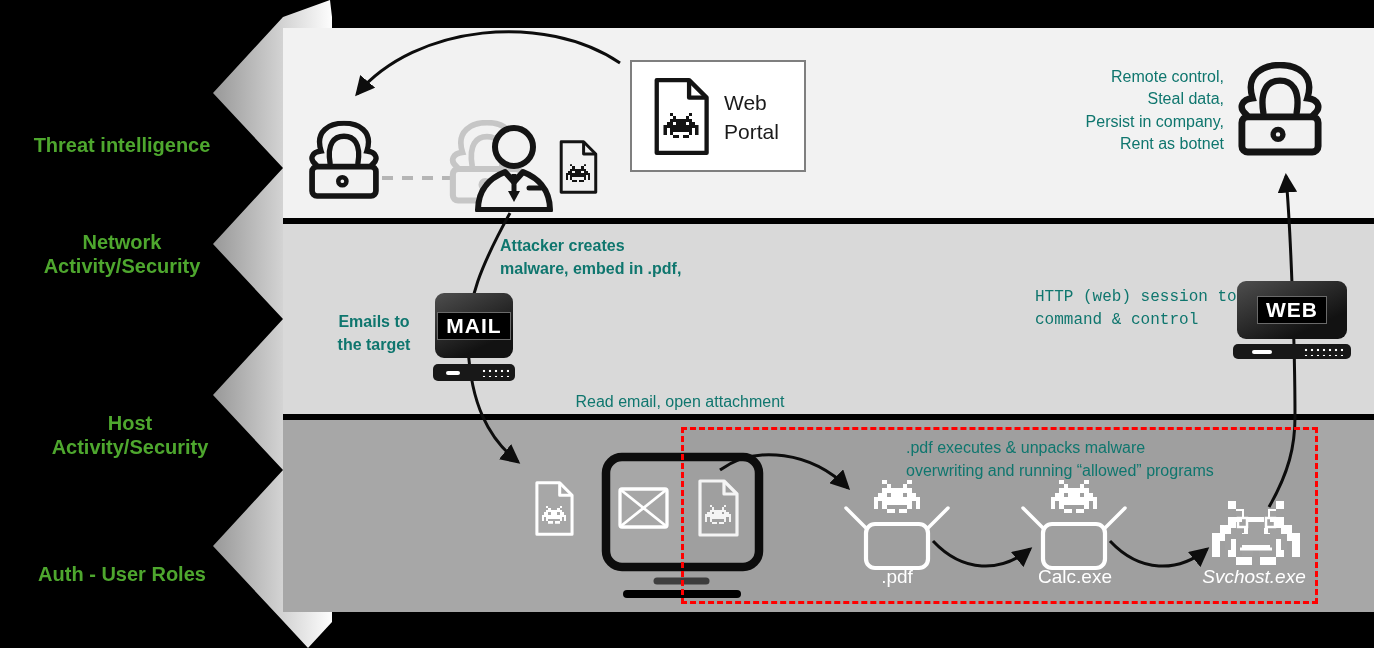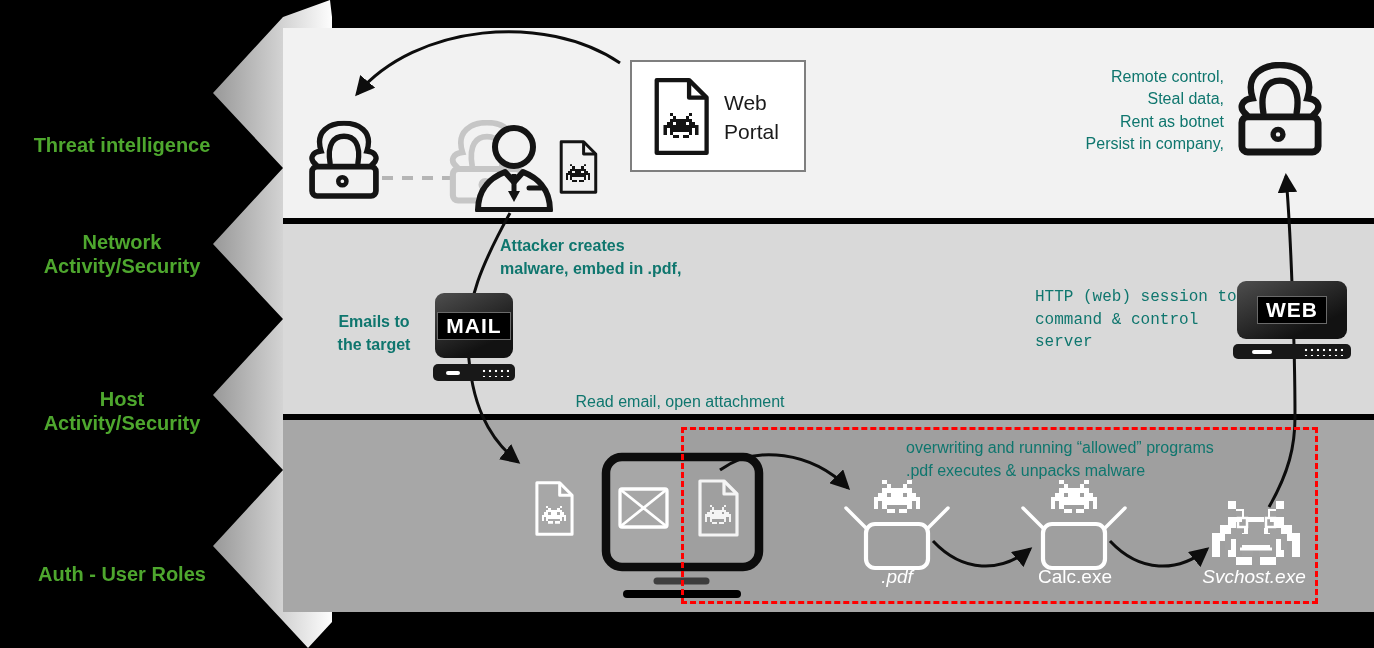--- a/index.html
+++ b/index.html
@@ -56,21 +56,21 @@
   <div class="divider" style="top:414px;"></div>
   <div class="band" style="top:420px;height:192px;background:#a7a7a7;"></div>
 
   <div class="lane-label" style="top:102px;margin-top:32px;">
     <div>Threat intelligence</div>
   </div>
   <div class="lane-label" style="top:231px;">
     <div>Network</div>
     <div>Activity/Security</div>
   </div>
-  <div class="lane-label" style="top:388px;">
+  <div class="lane-label" style="top:412px;padding-left:8px;">
     <div>Host</div>
     <div>Activity/Security</div>
   </div>
   <div class="lane-label" style="top:563px;">
     <div>Auth - User Roles</div>
   </div>
 
   <svg class="layer" width="1374" height="648">
     <defs>
       <symbol id="sym-invader" viewBox="0 0 11 8">
@@ -175,22 +175,22 @@
     </svg>
     <div class="wp-text">
       <div>Web</div>
       <div>Portal</div>
     </div>
   </div>
 
   <div class="note right-note" style="left:1020px;top:66px;width:204px;line-height:22.4px;">
     <div>Remote control,</div>
     <div>Steal data,</div>
+    <div>Persist in company,</div>
     <div>Rent as botnet</div>
-    <div>Persist in company,</div>
   </div>
 
   <svg class="abs" style="left:1237px;top:62px;" width="86" height="94" viewBox="0 0 88 96">
     <use href="#sym-hacker" style="color:#141414"></use>
   </svg>
 
   <div class="note bold" style="left:500px;top:235px;">
     <div>Attacker creates</div>
     <div>malware, embed in .pdf,</div>
   </div>
@@ -206,37 +206,36 @@
       </div>
     <div class="base">
       <div class="dash"></div>
       <div class="dots"></div>
     </div>
   </div>
 
   <div class="note" style="left:1035px;top:286px;font-family:Liberation Mono, monospace;">
     <div>HTTP (web) session to</div>
     <div>command &amp; control</div>
-    <div>server</div>
   </div>
 
   <div class="server" style="left:1233px;top:281px;width:118px;height:78px;">
     <div class="body">
         <span class="tag">WEB</span>
       </div>
     <div class="base">
       <div class="dash"></div>
       <div class="dots"></div>
     </div>
   </div>
 
   <div class="note center-note" style="left:530px;top:391px;width:300px;">Read email, open attachment</div>
 
   <div class="note" style="left:906px;top:437px;">
+    <div>.pdf executes &amp; unpacks malware</div>
     <div>overwriting and running “allowed” programs</div>
-    <div>.pdf executes &amp; unpacks malware</div>
-  </div>
-
-  <div class="proc-label" style="left:837px;top:566px;font-style:italic;">.pdf</div>
+  </div>
+
+  <div class="proc-label" style="left:837px;top:566px;">.pdf</div>
   <div class="proc-label" style="left:1015px;top:566px;">Calc.exe</div>
   <div class="proc-label" style="left:1194px;top:566px;font-style:italic;">Svchost.exe</div>
 
 </div>
 
 </body></html>

